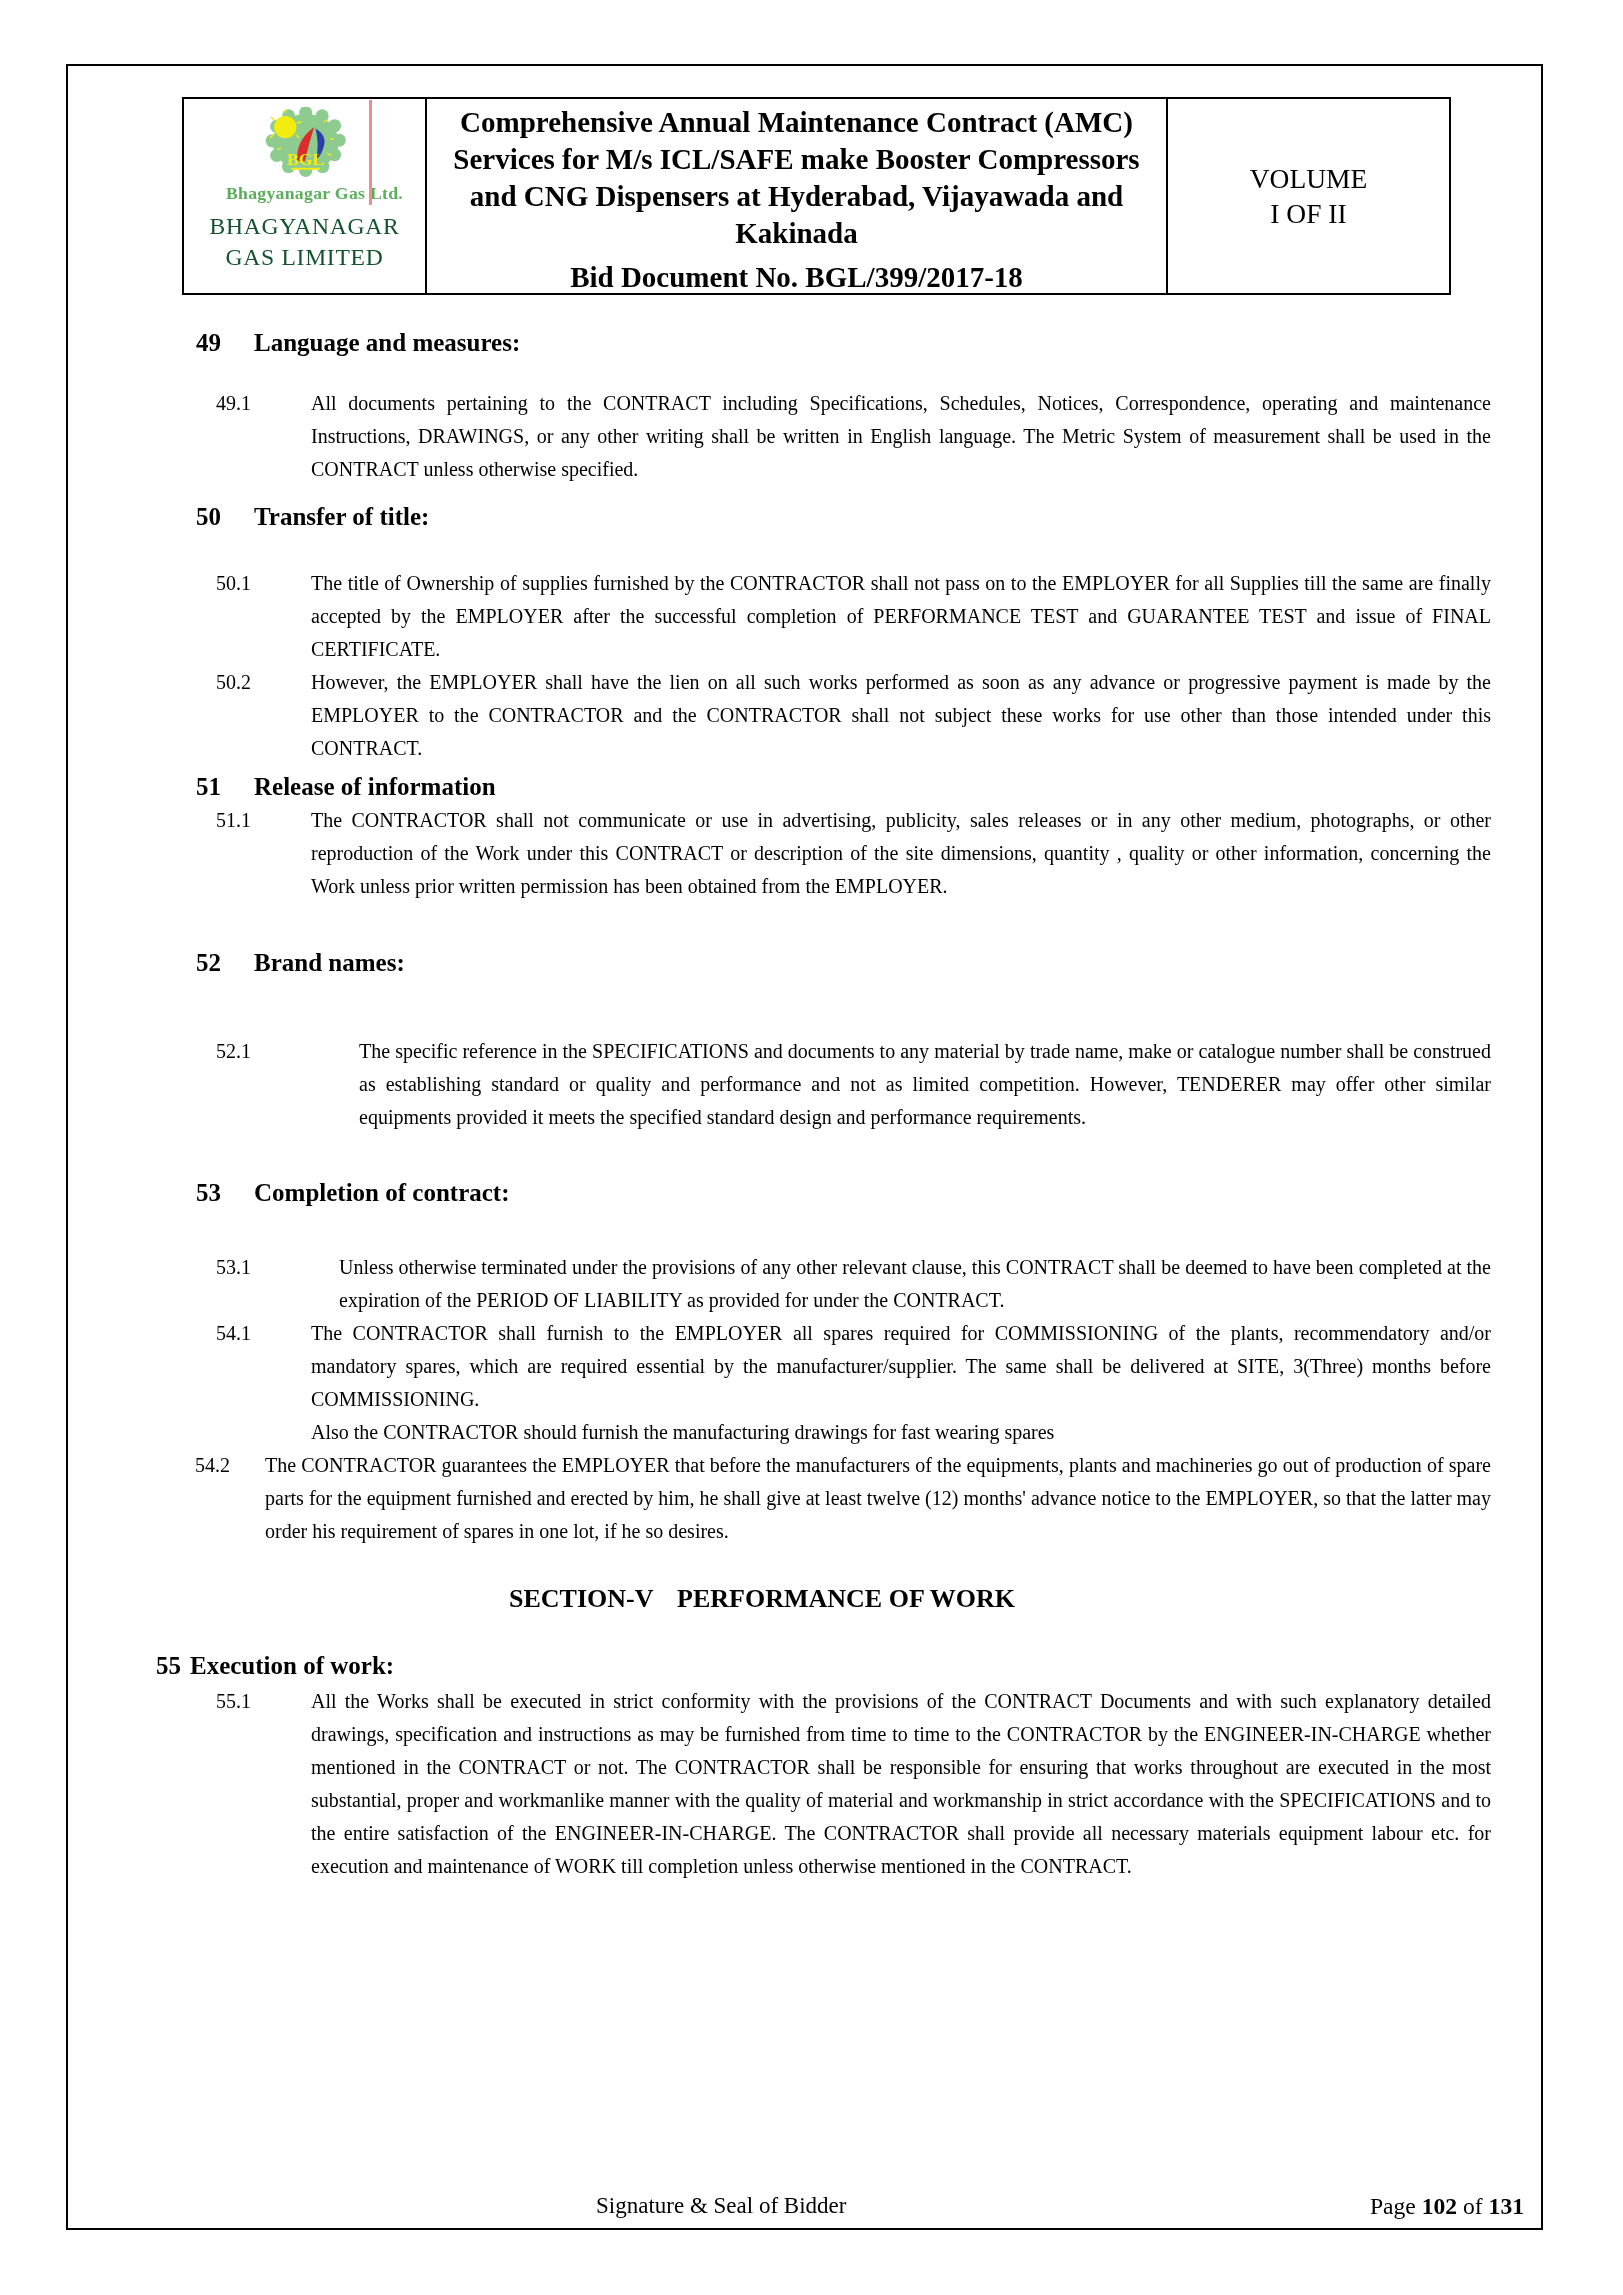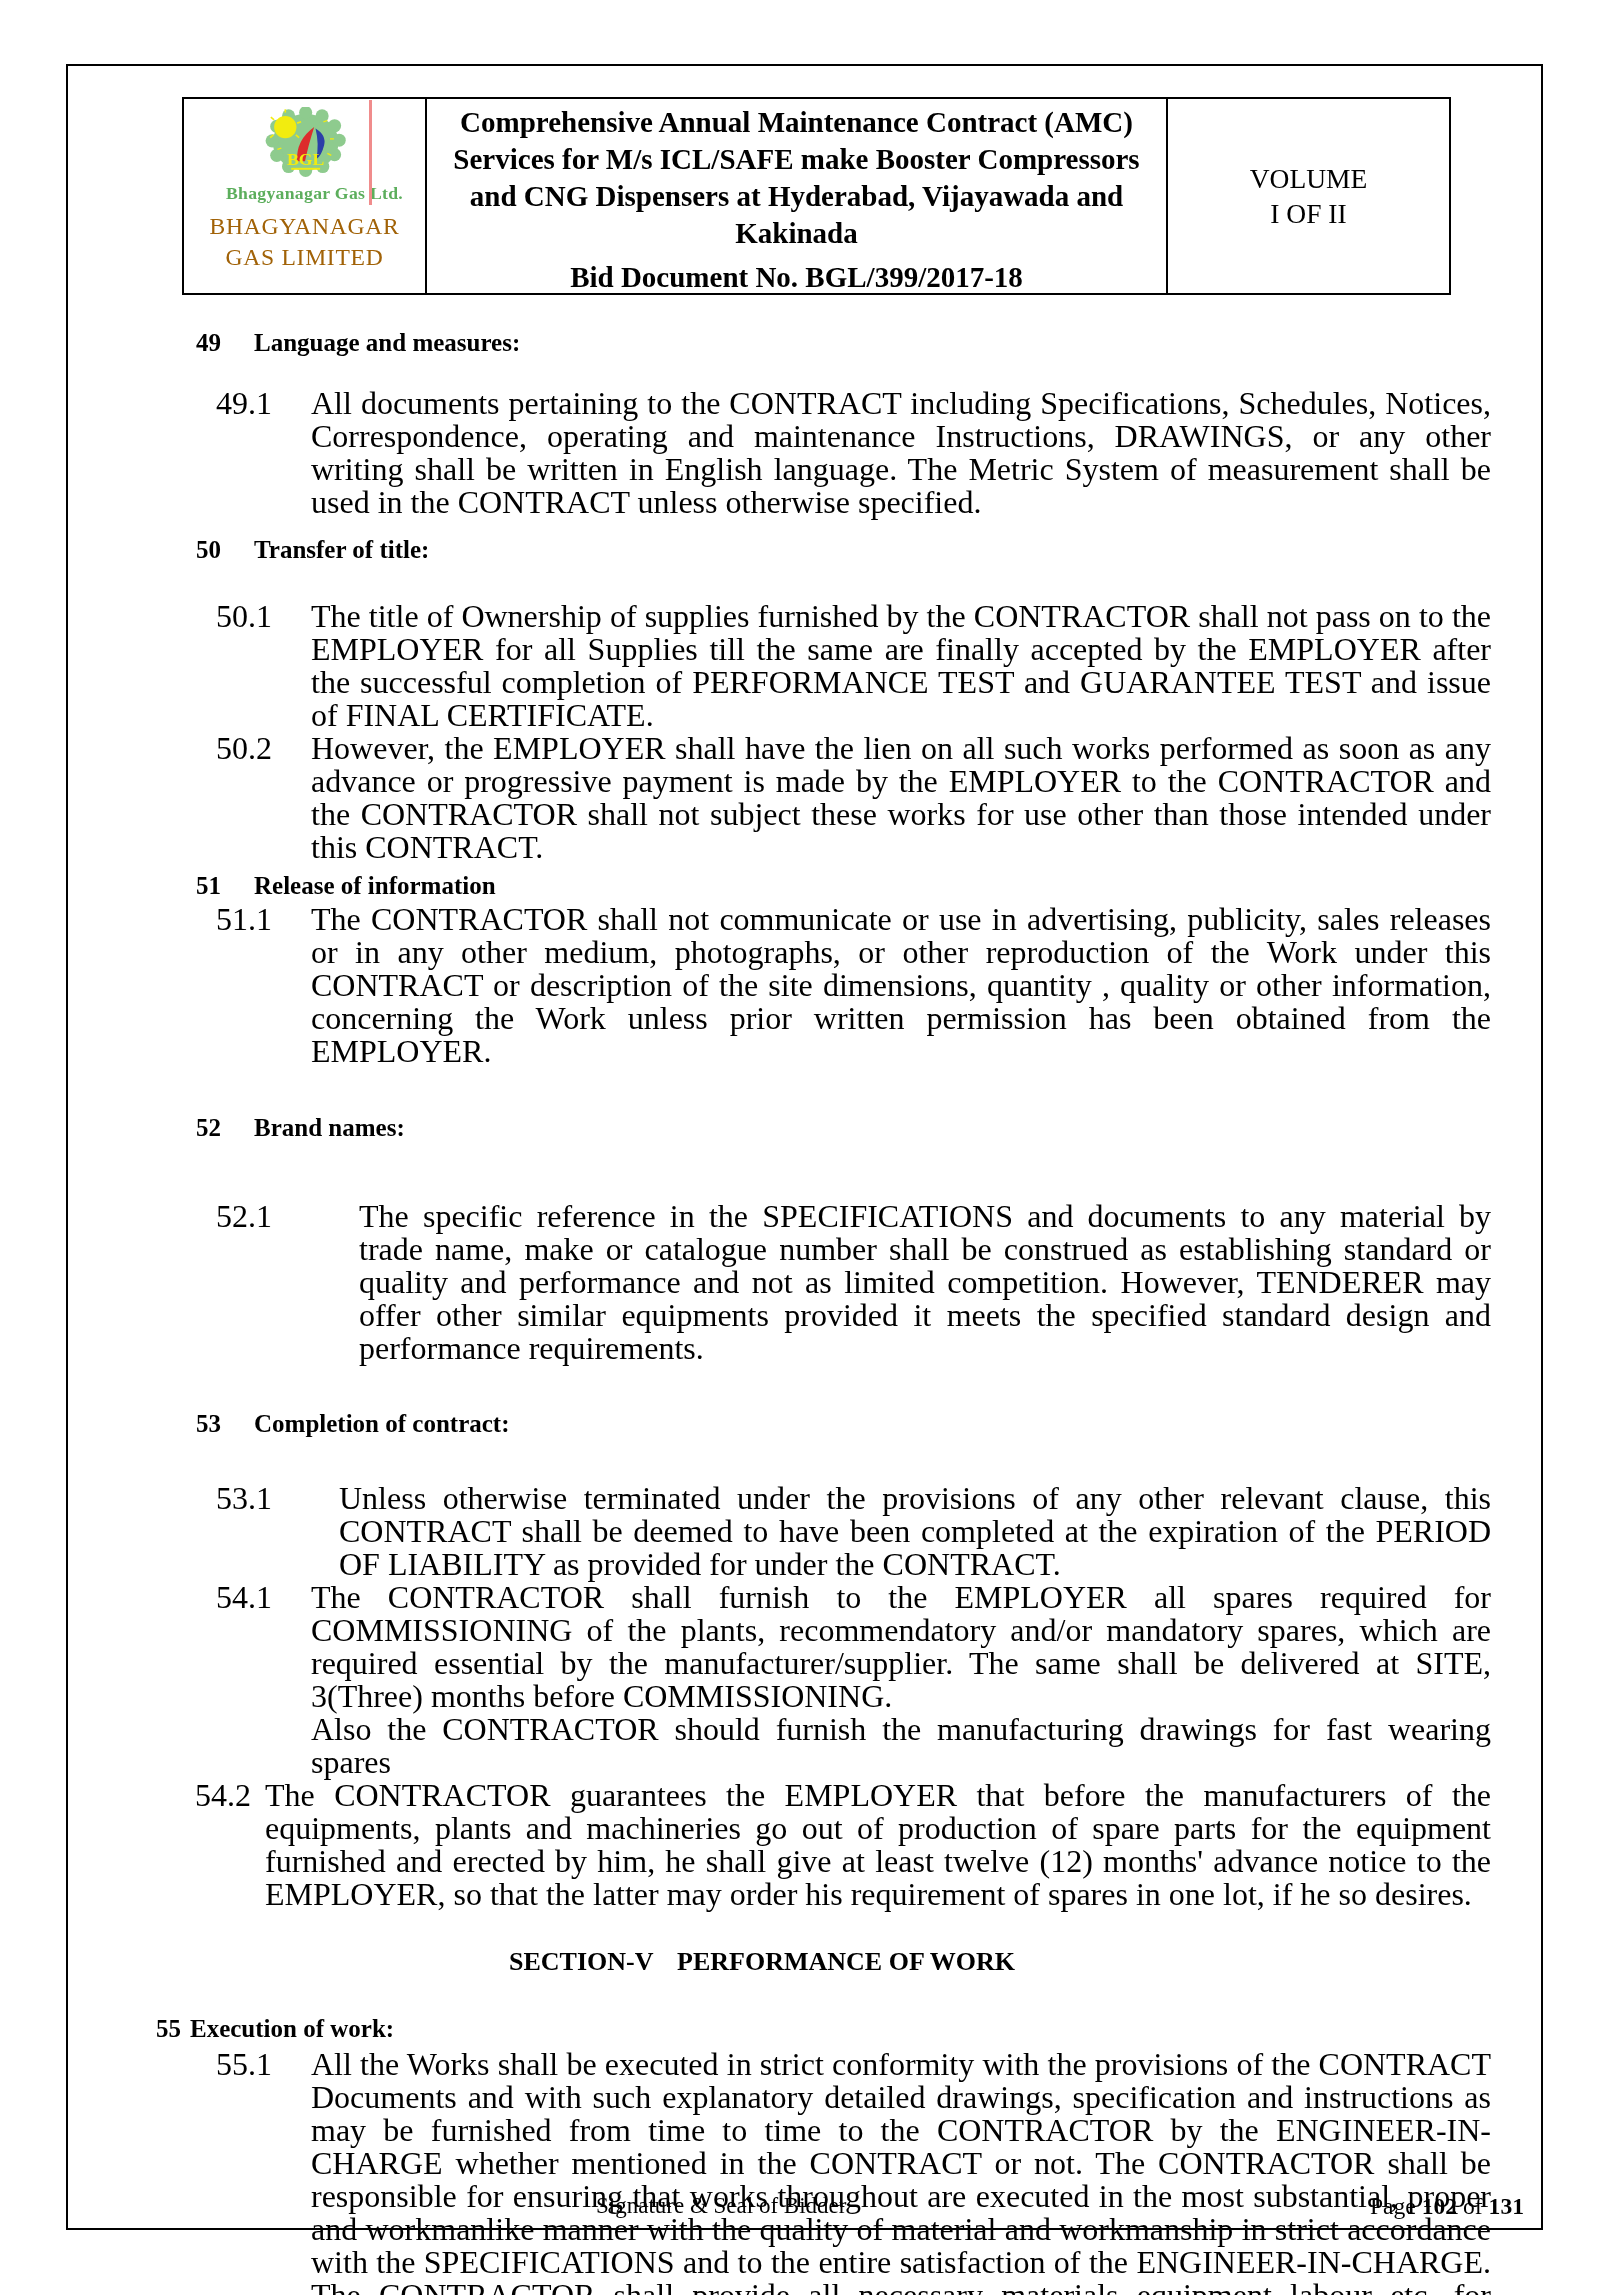--- a/index.html
+++ b/index.html
@@ -23,29 +23,29 @@
     width:1269px;height:198px;
     border:2.6px solid #000;box-sizing:border-box;
     display:flex;background:#fff;
   }
   .cell-logo{width:243px;border-right:2.6px solid #000;box-sizing:border-box;position:relative;text-align:center;}
   .cell-title{flex:1;border-right:2.6px solid #000;box-sizing:border-box;text-align:center;padding-top:5.2px;}
   .cell-volume{width:281px;display:flex;flex-direction:column;justify-content:center;text-align:center;}
   .pink-rule{position:absolute;left:185px;top:1.3px;width:3.3px;height:105px;background:#F08C8C;}
   .logo-wrap{padding-top:7.9px;}
   .logo-sub{font-size:17.7px;font-weight:bold;color:#5CAE5C;margin-top:1.3px;letter-spacing:0.3px;padding-left:20px;}
-  .org-name{font-size:23.6px;line-height:31px;margin-top:6.5px;letter-spacing:0.7px;color:#a16207;}
+  .org-name{font-size:23.6px;line-height:31px;margin-top:6.5px;letter-spacing:0.7px;color:#14532d;}
   .title-line{font-size:29px;line-height:37px;font-weight:bold;}
   .bid-line{font-size:29px;line-height:37px;font-weight:bold;margin-top:6.5px;}
   .vol-line{font-size:27.5px;line-height:35px;}
   
   .content{position:absolute;left:0;top:326px;right:0;}
   .heading{display:flex;font-weight:bold;font-size:25px;line-height:33px;margin-left:196px;}
   .heading .h-num{width:58px;flex:0 0 auto;}
-  .item{display:flex;margin-left:216px;margin-right:132px;font-size:32px;line-height:33px;}
+  .item{display:flex;margin-left:216px;margin-right:132px;font-size:20px;line-height:33px;}
   .item .c-num{flex:0 0 95px;}
   .item .c-body{flex:1;text-align:justify;}
   .item .c-body p{margin:0;}
   .section-title{margin-left:509px;font-weight:bold;font-size:26px;line-height:33px;}
   .st-gap{display:inline-block;width:23.6px;}
   
   [data-num="49"]{margin-top:0;}
   [data-num="49.1"]{margin-top:27.5px;}
   [data-num="50"]{margin-top:14.4px;}
   [data-num="50.1"]{margin-top:34px;}

